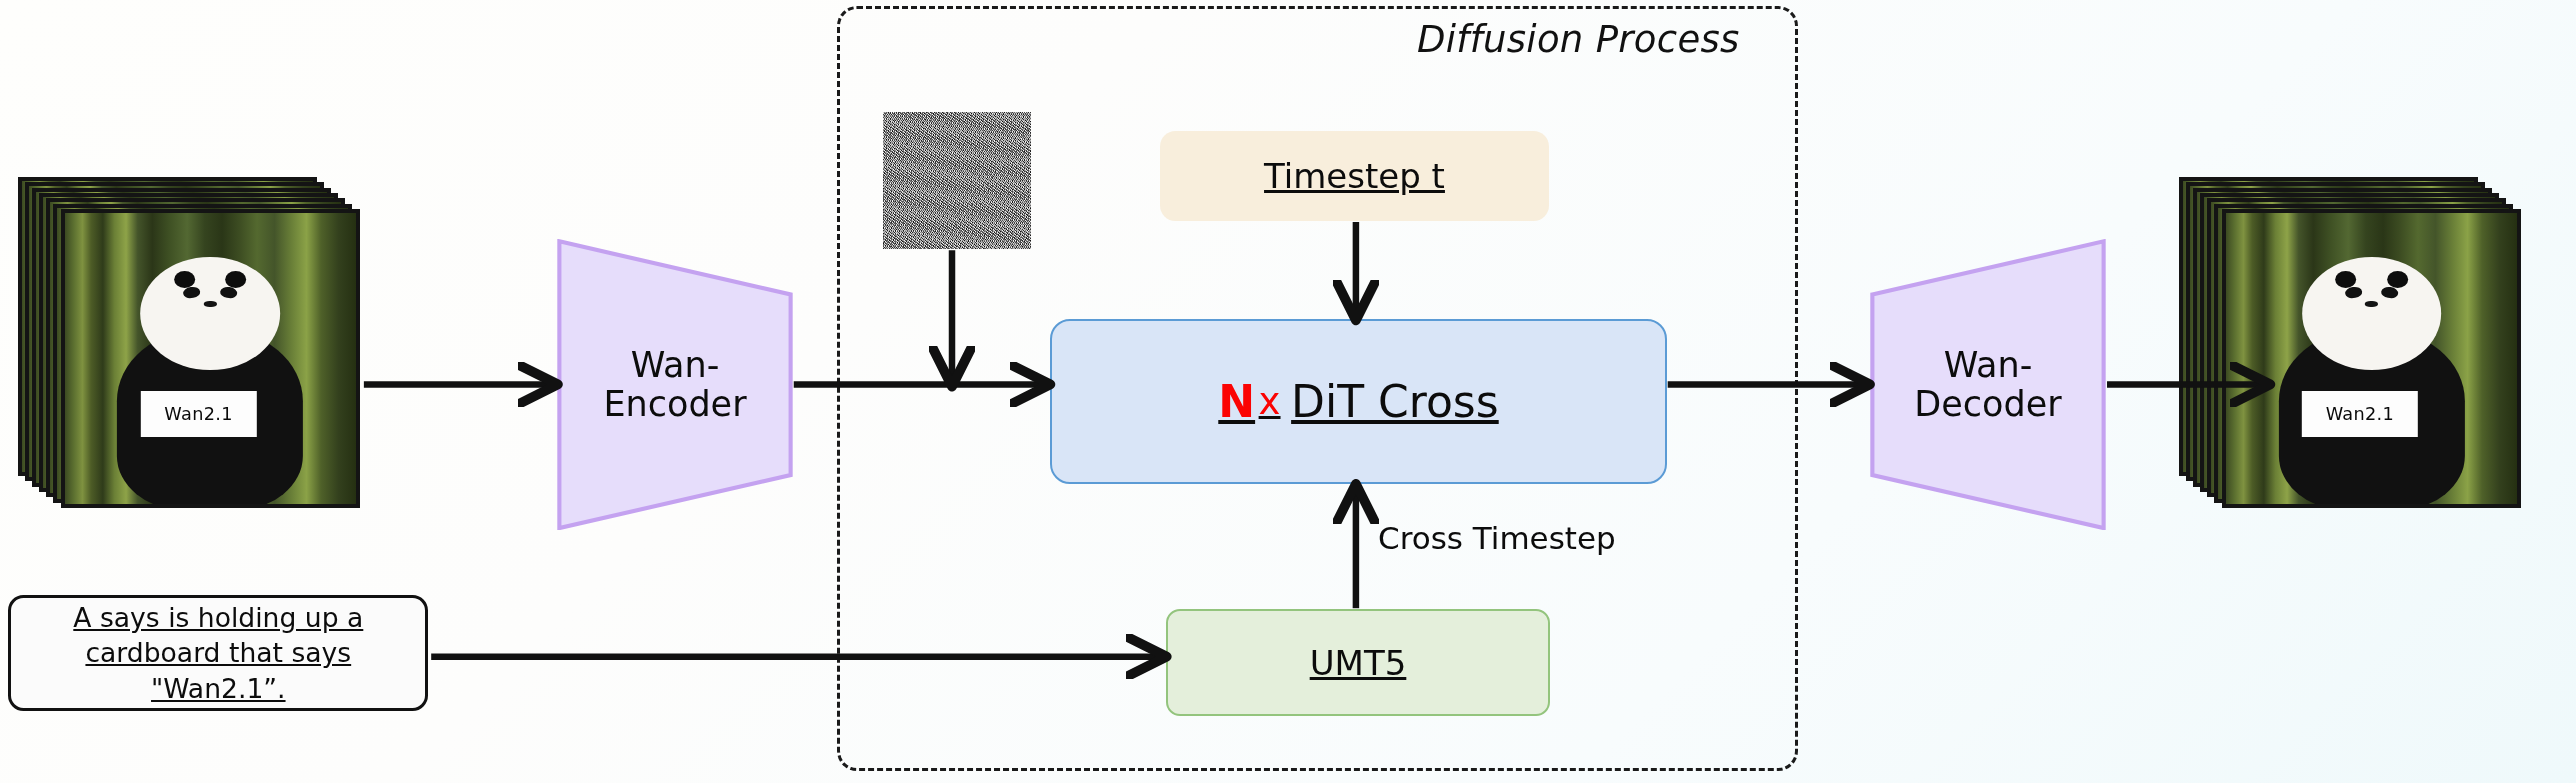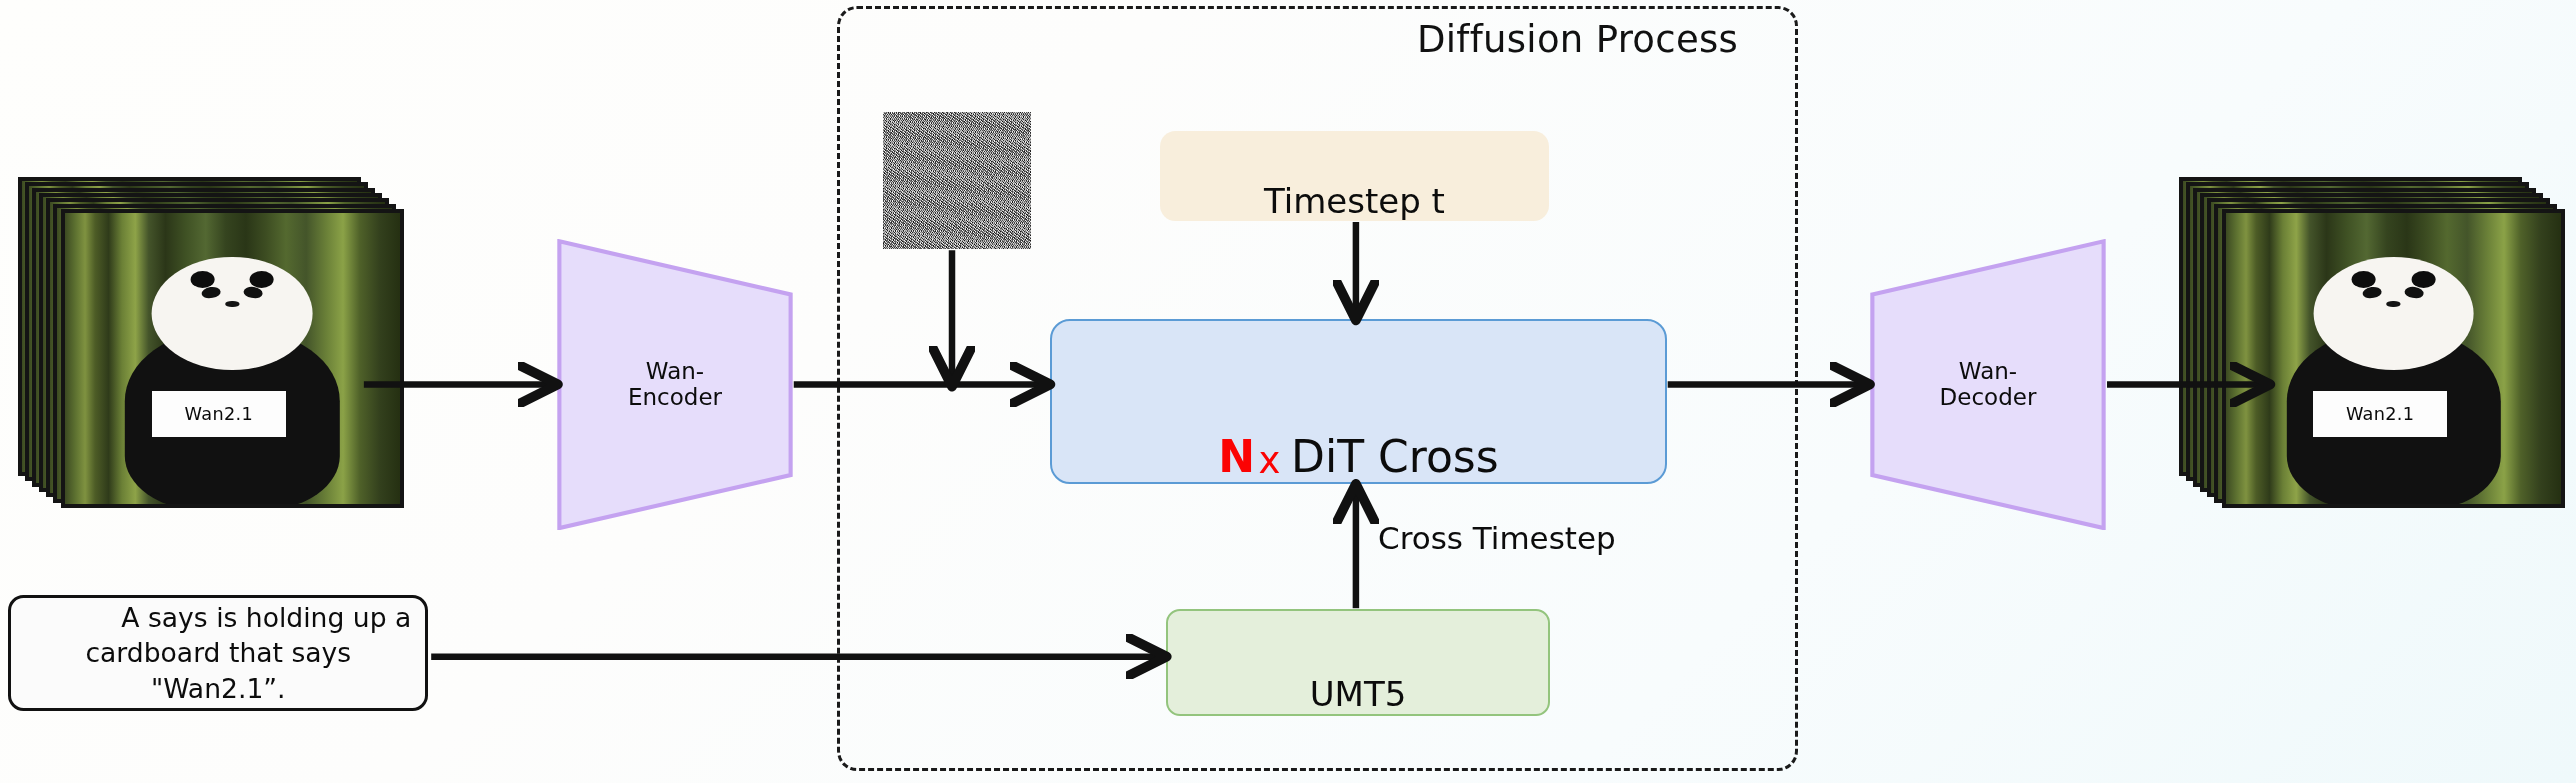--- a/index.html
+++ b/index.html
@@ -26,33 +26,35 @@
     height: 765px;
     border: 3px dashed #1a1a1a;
     border-radius: 20px;
     box-sizing: border-box;
     background: transparent;
   }
   #diffusion-label {
     left: 1417px;
     top: 17.7px;
     font-size: 37px;
+    font-style: italic;
     color: #111111;
     white-space: nowrap;
     letter-spacing: 0.3px;
   }
 
   
   .node {
     box-sizing: border-box;
     display: flex;
-    align-items: flex-end;
+    align-items: center;
     justify-content: center;
     text-align: center;
     color: #0c0c0c;
+    text-decoration: underline;
   }
   #timestep-box {
     left: 1160px; top: 131px;
     width: 389px; height: 90px;
     background: #f8eedc;
     border-radius: 15.4px;
     font-size: 34px;
   }
   #dit-box {
     left: 1050px; top: 319px;
@@ -83,21 +85,21 @@
     padding: 0 14px;
     flex-direction: column;
   }
 
   
   .trap {
     box-sizing: border-box;
     display: flex;
     align-items: center;
     justify-content: center;
-    font-size: 23px;
+    font-size: 35px;
     color: #0c0c0c;
     line-height: 1.12;
     text-align: center;
   }
   .trap .trap-shape {
     position: absolute;
     inset: 0;
   }
   .trap .trap-label {
     position: relative;
@@ -122,21 +124,21 @@
       repeating-linear-gradient(37deg,  rgba(255,255,255,.65) 0 0.6px, rgba(0,0,0,.55) 0.6px 1.2px, rgba(255,255,255,.2) 1.2px 1.8px, rgba(0,0,0,.25) 1.8px 2.4px),
       repeating-linear-gradient(117deg, rgba(0,0,0,.55) 0 0.6px, rgba(255,255,255,.6) 0.6px 1.2px, rgba(0,0,0,.2) 1.2px 1.8px, rgba(255,255,255,.3) 1.8px 2.4px),
       repeating-linear-gradient(79deg,  rgba(255,255,255,.45) 0 0.6px, rgba(0,0,0,.4) 0.6px 1.8px),
       repeating-linear-gradient(11deg,  rgba(0,0,0,.4) 0 0.6px, rgba(255,255,255,.4) 0.6px 1.8px);
   }
 
   
   .frame-stack { }
   .frame {
     position: absolute;
-    width: 343px;
+    width: 299px;
     height: 299px;
     border: 4.1px solid #141414;
     box-sizing: border-box;
     overflow: hidden;
   }
   .panda-art {
     position: absolute;
     inset: 0;
     background:
       

